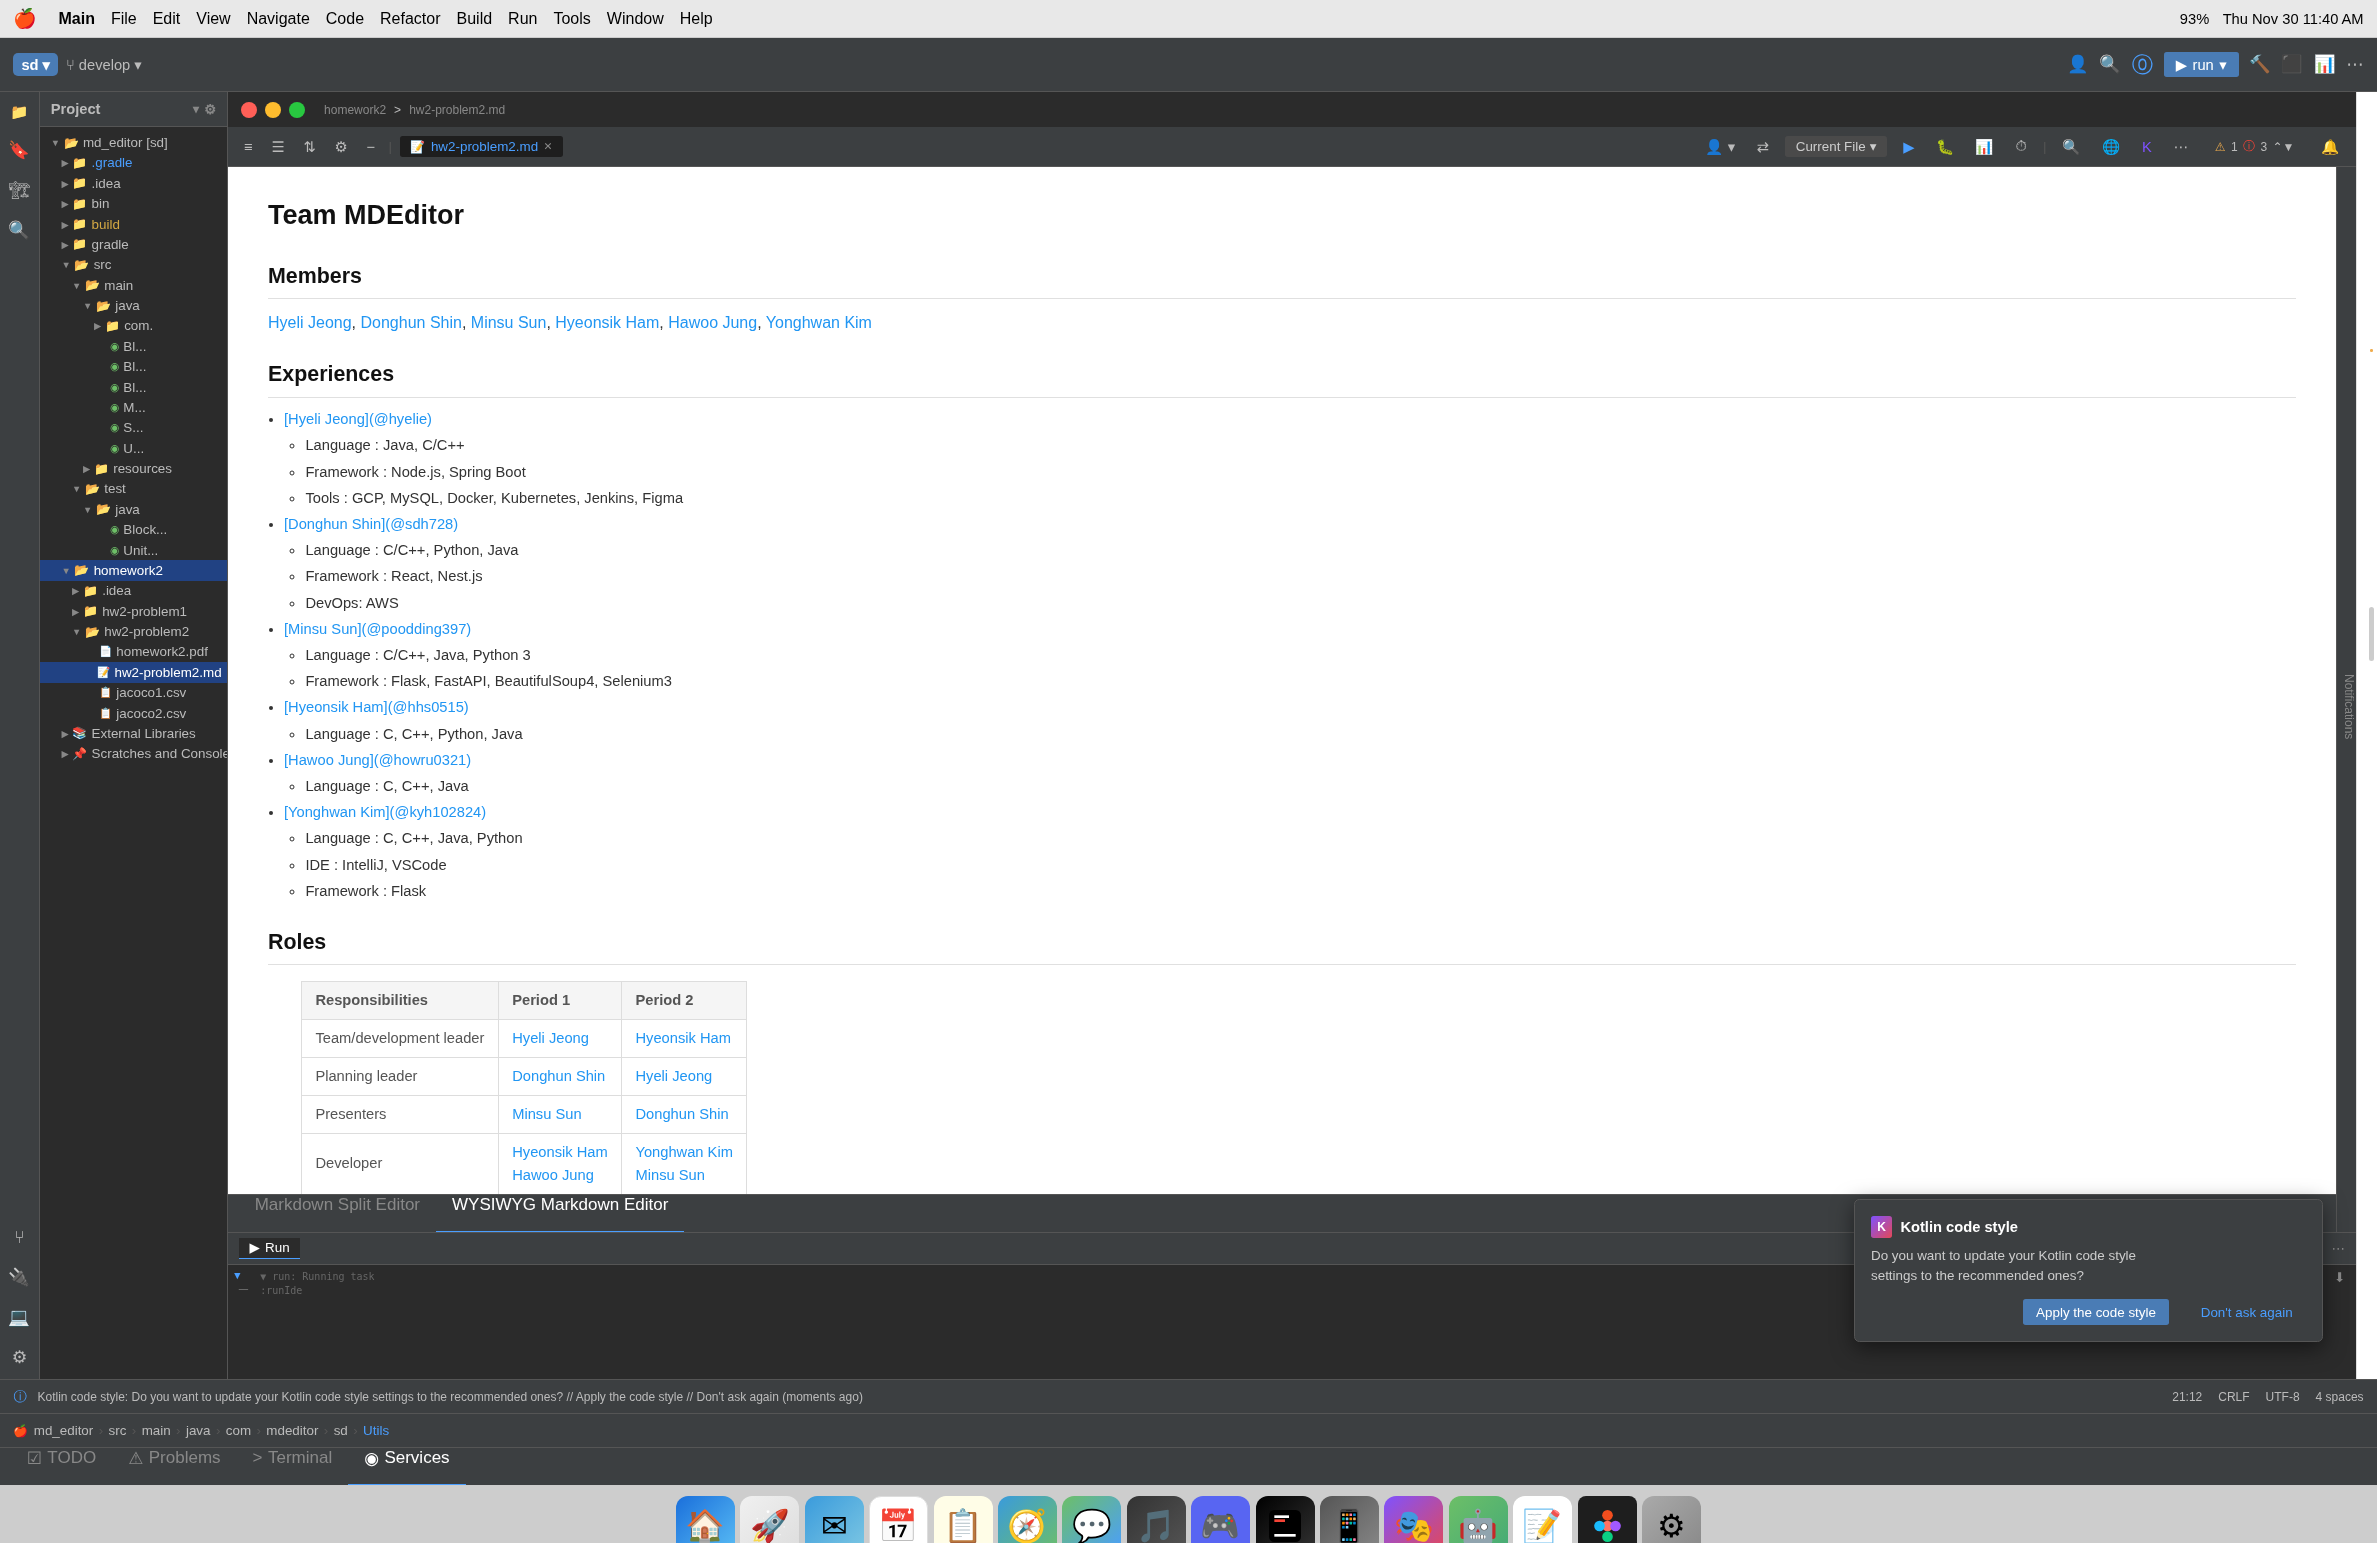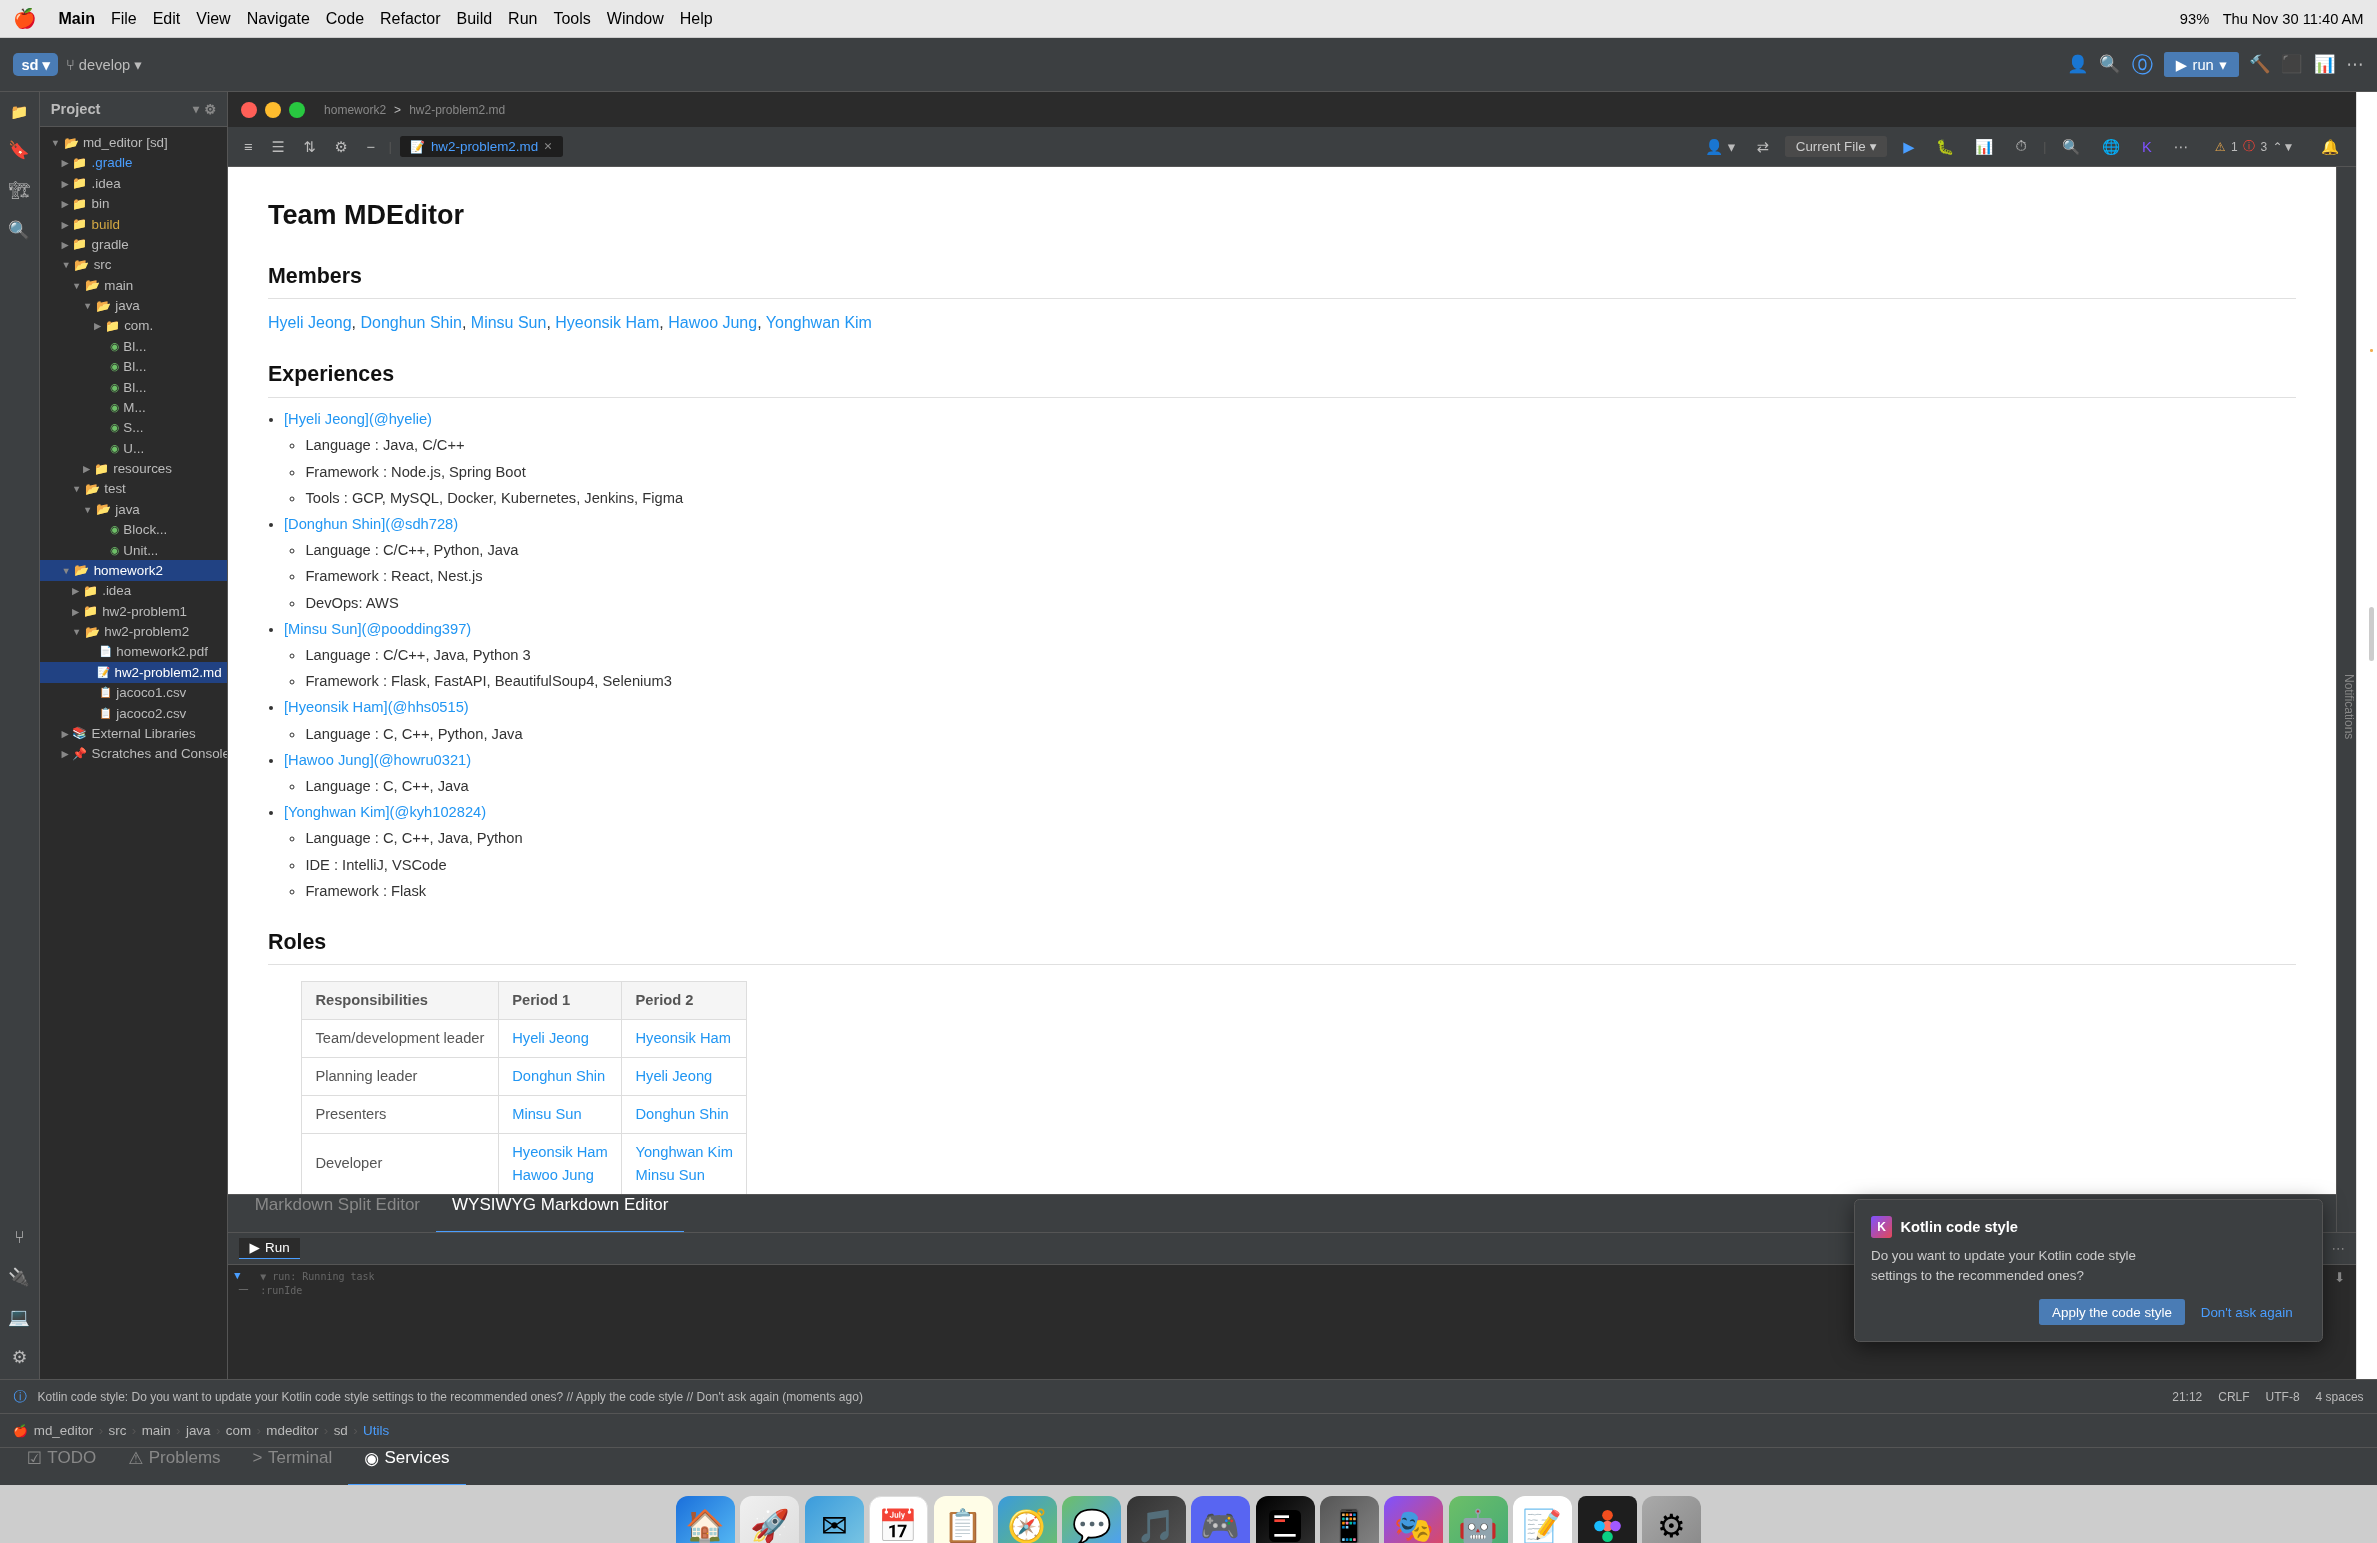--- a/index.html
+++ b/index.html
@@ -284,21 +284,21 @@
       font-weight: 700;
     }
     .kotlin-popup-body {
       font-size: 13.4px;
       color: #ccc;
       margin-bottom: 13.4px;
       line-height: 1.5;
     }
     .kotlin-popup-actions {
       display: flex;
-      gap: 2px;
+      gap: 18px;
       justify-content: flex-end;
     }
     .kotlin-btn-primary {
       background: #4a7cb5;
       color: white;
       padding: 5.4px 13.4px;
       border-radius: 2.7px;
       font-size: 13.4px;
       cursor: pointer;
     }

